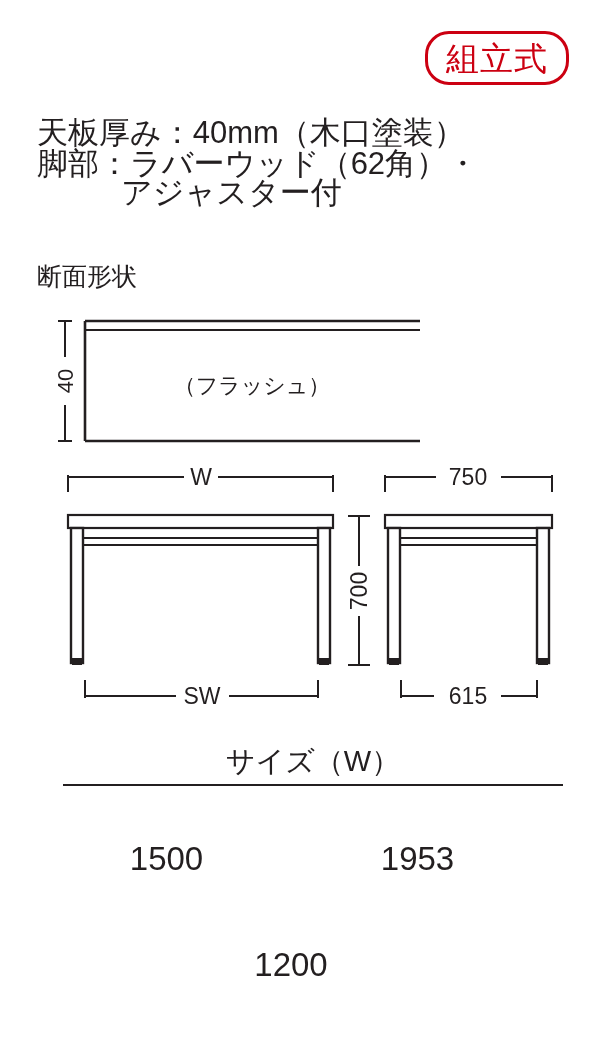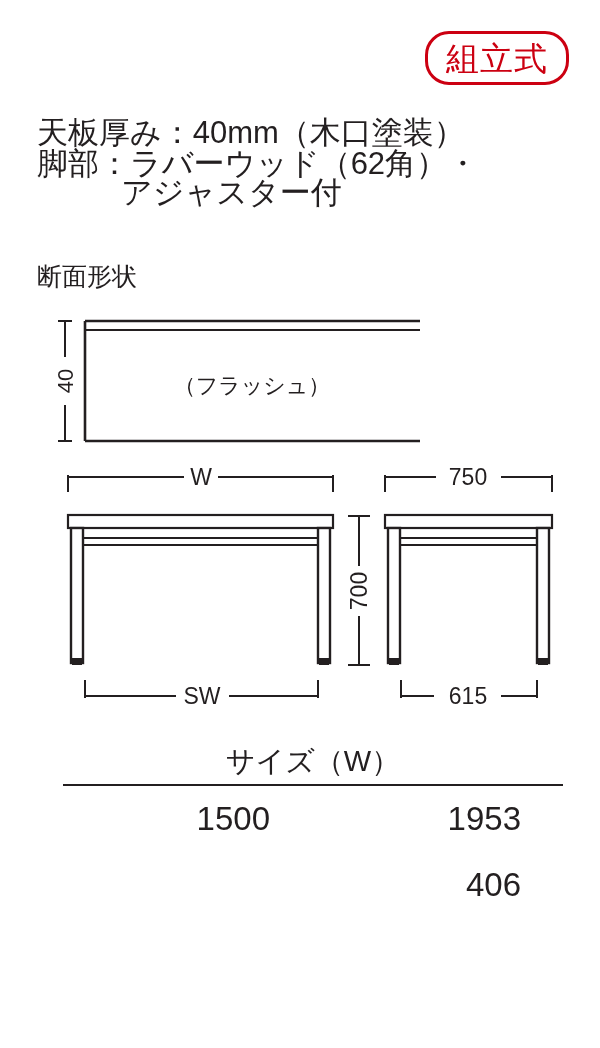--- a/index.html
+++ b/index.html
@@ -104,25 +104,26 @@
     background: #231f20;
     margin: 0 auto;
   }
   .st-row {
     display: flex;
     width: 500px;
     margin: 0 auto;
   }
   .st-row .cell {
     flex: 1;
-    text-align: right;
+    text-align: center;
     font-size: 33px;
     line-height: 66px;
     font-weight: 300;
     white-space: nowrap;
+    margin-top: 40px;
   }
   .st-row .cell.c0 { padding-right: 44px; }
   .st-row .cell.c1 { padding-right: 42px; }
 </style>
 </head>
 <body>
 
 <div class="page">
 
   <div class="badge">
@@ -220,19 +221,20 @@
     <div class="st-head">
       <div class="cell">サイズ（W）</div>
     </div>
     <div class="st-rule"></div>
 
     <div class="st-row">
       <div class="cell c0">1500</div>
       <div class="cell c1">1953</div>
     </div>
     <div class="st-row">
+      <div class="cell c0">1200</div>
     </div>
     <div class="st-row">
       <div class="cell c1">406</div>
     </div>
   </div>
 
 </div>
 
 </body></html>

